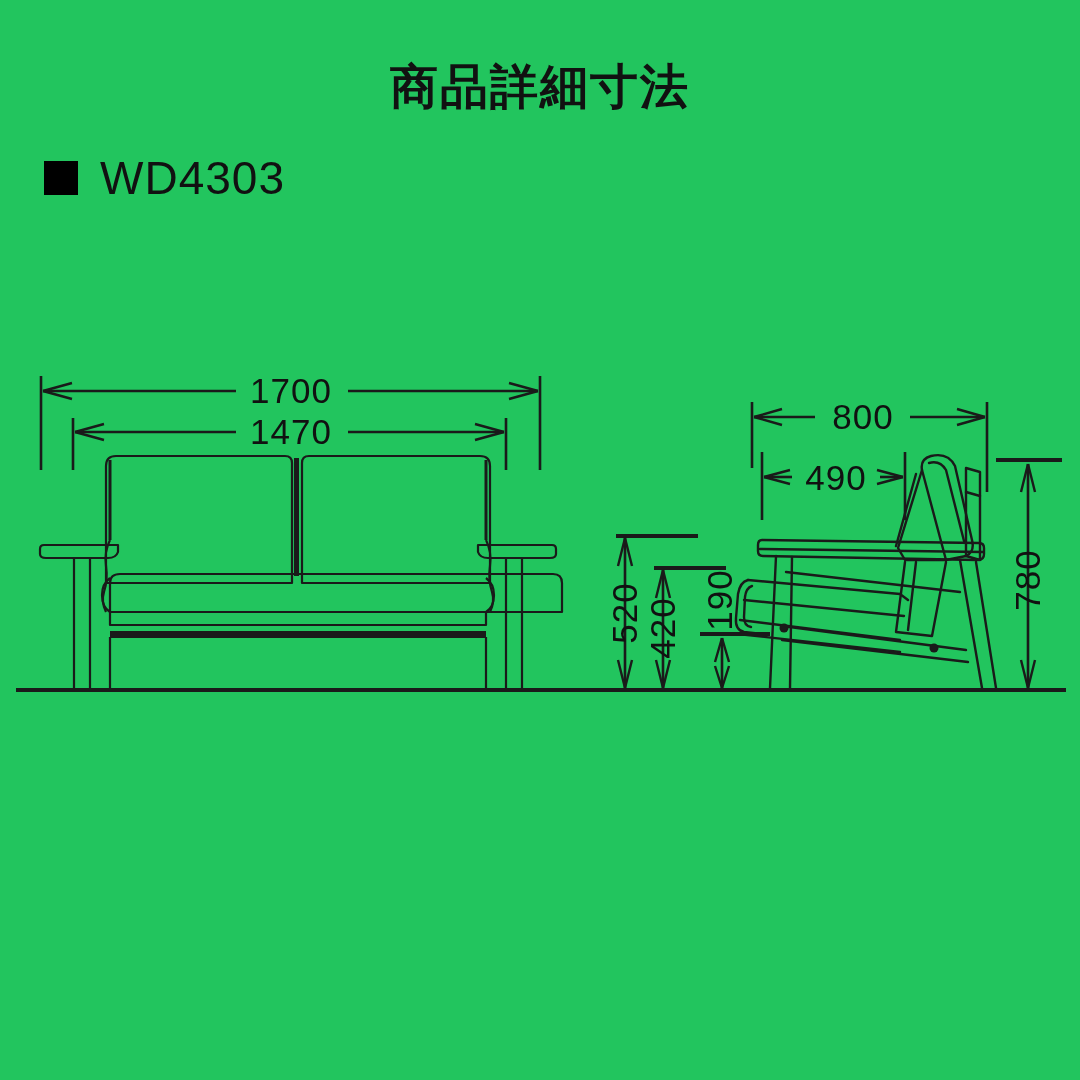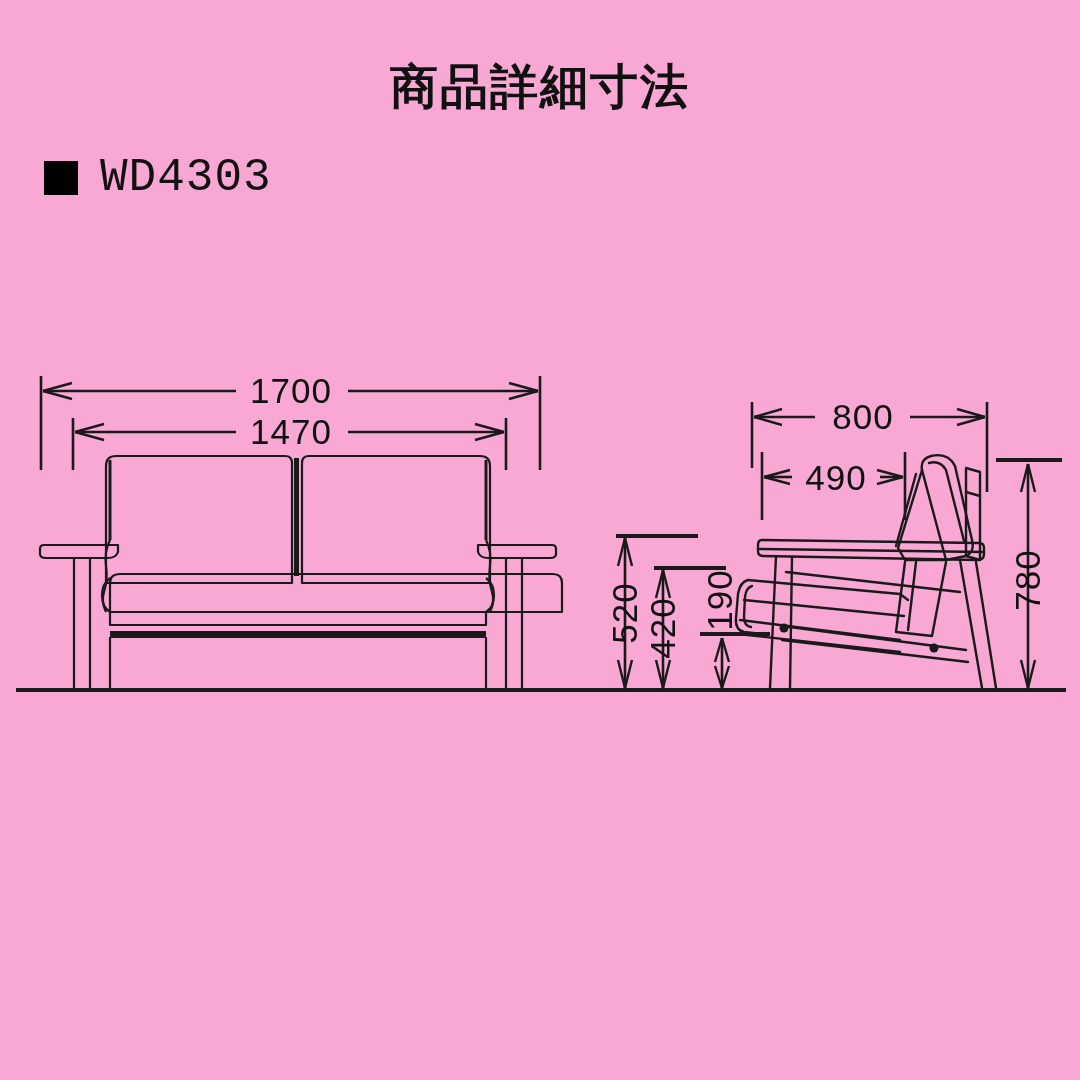--- a/index.html
+++ b/index.html
@@ -11,21 +11,21 @@
     width: 1080px; height: 1080px;
     font-family: "Liberation Sans", "DejaVu Sans", sans-serif;
     color: #111111;
     position: relative;
     overflow: hidden;
   }
   #sheet {
     position: absolute;
     left: 0; top: 0;
     width: 1080px; height: 1080px;
-    background: #f9a8d4;
+    background: #22c55e;
   }
   .page-title {
     position: absolute;
     left: 0; top: 62px;
     width: 1080px;
     text-align: center;
     font-size: 48px;
     font-weight: 700;
     letter-spacing: 2px;
     line-height: 1.0;
@@ -41,21 +41,21 @@
   .model-bullet {
     width: 34px; height: 34px;
     background: #000000;
     display: block;
   }
   .model-code {
     font-size: 46px;
     font-weight: 400;
     letter-spacing: 1px;
     line-height: 1;
-    font-family: Liberation Mono, monospace;
+    font-family: Liberation Sans, sans-serif;
   }
   .unit-note {
     position: absolute;
     right: 34px; top: 897px;
     font-size: 37px;
     font-weight: 400;
     letter-spacing: 0px;
     font-family: "DejaVu Sans", "Liberation Sans", sans-serif;
     white-space: nowrap;
   }

